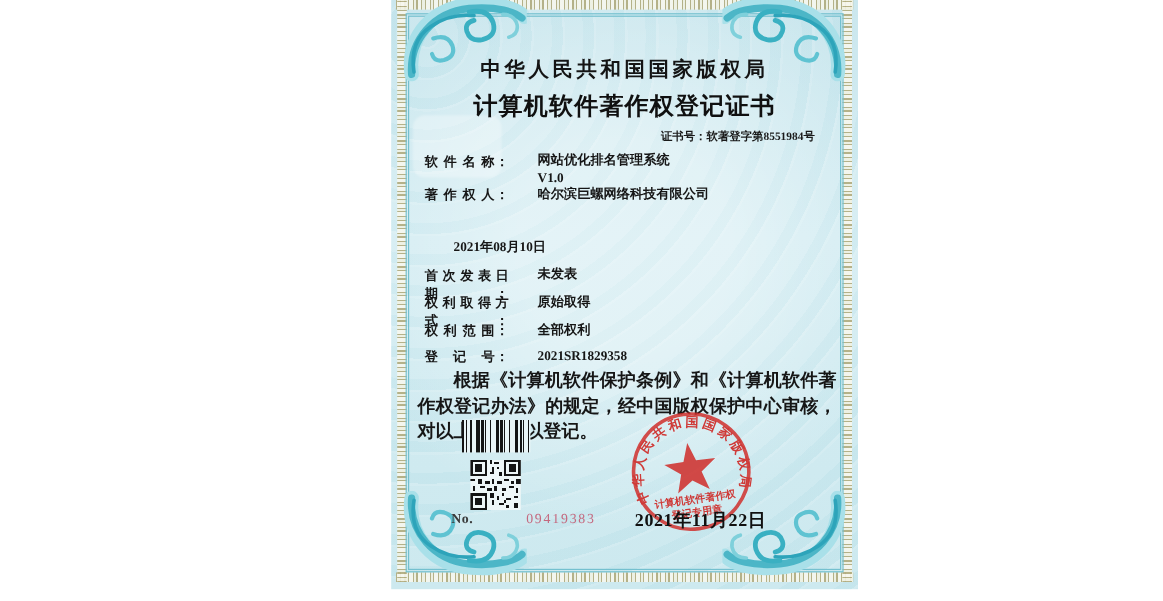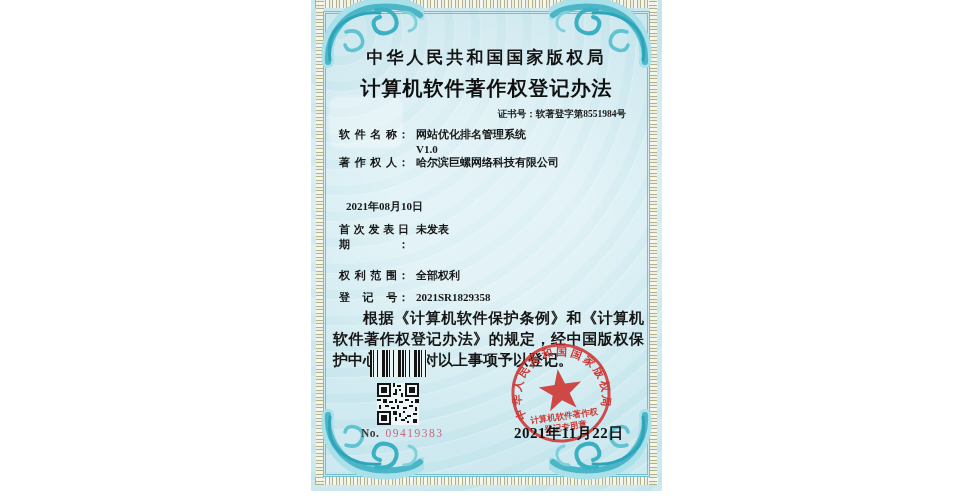--- a/index.html
+++ b/index.html
@@ -1,18 +1,18 @@
 <!DOCTYPE html>
 <html><head>
 <meta charset="utf-8">
 <style>
   html,body{margin:0;padding:0;background:#ffffff;}
   .stage{position:relative;width:969px;height:501px;background:#ffffff;overflow:hidden;
          font-family:"Liberation Serif","DejaVu Serif",serif;}
-  .paper{position:absolute;left:311px;top:0;width:351px;height:491px;
+  .paper{position:absolute;left:326px;top:0;width:389px;height:491px;
          background:
            radial-gradient(circle at 50% 42%, rgba(255,255,255,.38) 0 90px, rgba(255,255,255,0) 240px),
            repeating-radial-gradient(circle at 30px 30px, rgba(150,208,220,.14) 0 9px, rgba(255,255,255,.10) 9px 11px, rgba(150,208,220,0) 11px 26px),
            linear-gradient(180deg,#cbe7ee 0%,#d3ecf2 40%,#cde9ef 100%);
          overflow:hidden;}
   
   .gk{position:absolute;opacity:.9;}
   .gk.h{left:4px;right:4px;height:8px;
         background:repeating-linear-gradient(90deg,#b1ab7d 0 1px,#f0f1e2 1px 3px,#b1ab7d 3px 4px,#f7f7ee 4px 7px);}
   .gk.v{top:0;bottom:6px;width:8px;
@@ -29,32 +29,32 @@
                background:rgba(255,255,255,.30);filter:blur(1px);}
   .authority{position:absolute;left:0;right:0;top:46px;text-align:center;
              font-size:17px;font-weight:bold;letter-spacing:3px;color:#141414;}
   .cert-title{position:absolute;left:0;right:0;top:75px;text-align:center;
               font-size:20px;font-weight:bold;letter-spacing:1px;color:#101010;}
   .certno{position:absolute;top:108px;right:36px;font-size:9.5px;font-weight:bold;color:#1a1a1a;}
   .certno .lbl{}
   .frow{position:absolute;left:28px;display:flex;align-items:flex-start;
         font-size:11px;font-weight:bold;color:#161616;}
   .frow .lab{width:70px;text-align:justify;text-align-last:justify;flex:0 0 70px;}
-  .frow .val{margin-left:7px;white-space:pre-line;line-height:15px;}
+  .frow .val{margin-left:24px;white-space:pre-line;line-height:15px;}
   .r1{top:127px;justify-content:space-between;} .r2{top:155px;} .r3{top:199px;} .r4{top:222px;}
   .r5{top:245px;} .r6{top:268px;} .r7{top:290px;}
   .body-par{position:absolute;left:22px;right:18px;top:308px;font-size:15px;font-weight:bold;
             color:#161616;line-height:21px;text-indent:2em;text-align:justify;}
   .barcode{position:absolute;left:59px;top:350px;width:57px;height:27px;background:
       repeating-linear-gradient(90deg,#141414 0 2px,#e9f4f6 2px 3px,#141414 3px 4px,#e9f4f6 4px 7px,
       #141414 7px 8px,#e9f4f6 8px 12px,#141414 12px 15px,#e9f4f6 15px 16px);}
   .qr{position:absolute;left:66px;top:383px;width:42px;height:42px;}
   .serial{position:absolute;left:50px;top:427px;font-size:11.5px;letter-spacing:.5px;}
   .serial .no{color:#3a3a3a;font-weight:bold;margin-right:6px;margin-top:16px;}
-  .serial .num{color:#c4697f;letter-spacing:1.5px;}
+  .serial .num{color:#c4697f;letter-spacing:1.5px;margin-left:38px;}
   .seal{position:absolute;left:198px;top:341px;width:104px;height:104px;
         transform:rotate(-8deg);opacity:.92;}
   .issue-date{position:absolute;left:203px;top:424px;font-size:15px;font-weight:bold;
               color:#111;letter-spacing:.5px;font-family:"Liberation Serif","DejaVu Serif",serif;}
 </style>
 </head>
 <body>
 
 <div class="stage">
   <div class="paper">
@@ -102,40 +102,44 @@
         <path d="M10 70 q-4 -26 14 -38 q16 -11 36 -9" stroke="#2da4ba" stroke-width="3"></path>
         <path d="M56 20 q16 -3 20 9 q3 11 -9 14 q-10 2 -13 -7 q-2 -7 6 -9" stroke="#3ab0c2" stroke-width="4"></path>
         <path d="M26 42 q12 -4 16 6 q3 9 -7 12 q-8 2 -10 -5" stroke="#5fc3d2" stroke-width="3.5"></path>
         <path d="M84 22 q10 0 12 9 q1 8 -7 10" stroke="#7fd0db" stroke-width="3"></path>
       </g>
     </svg>
 
     <div class="ghost-stamp"></div>
 
     <div class="authority">中华人民共和国国家版权局</div>
-    <div class="cert-title">计算机软件著作权登记办法</div>
+    <div class="cert-title">计算机软件著作权登记证书</div>
     <div class="certno">
       <span class="lbl">证书号：</span><span>软著登字第8551984号</span>
     </div>
 
     <div class="frow r1">
       <span class="lab">软 件 名 称：</span>
       <span class="val">网站优化排名管理系统
 V1.0</span>
     </div>
     <div class="frow r2">
       <span class="lab">著 作 权 人：</span>
       <span class="val">哈尔滨巨螺网络科技有限公司</span>
     </div>
     <div class="frow r3">
       <span class="val">2021年08月10日</span>
     </div>
     <div class="frow r4">
       <span class="lab">首次发表日期：</span>
       <span class="val">未发表</span>
+    </div>
+    <div class="frow r5">
+      <span class="lab">权利取得方式：</span>
+      <span class="val">原始取得</span>
     </div>
     <div class="frow r6">
       <span class="lab">权 利 范 围：</span>
       <span class="val">全部权利</span>
     </div>
     <div class="frow r7">
       <span class="lab">登　记　号：</span>
       <span class="val">2021SR1829358</span>
     </div>
 

